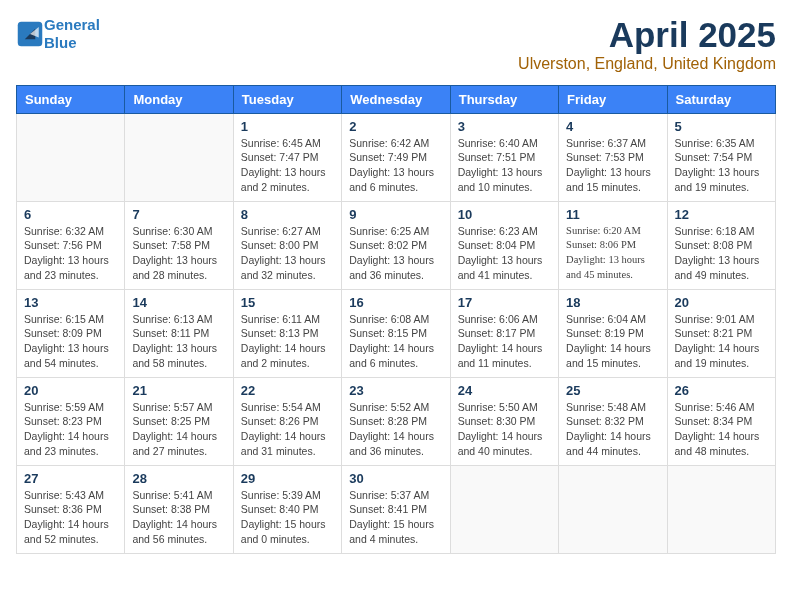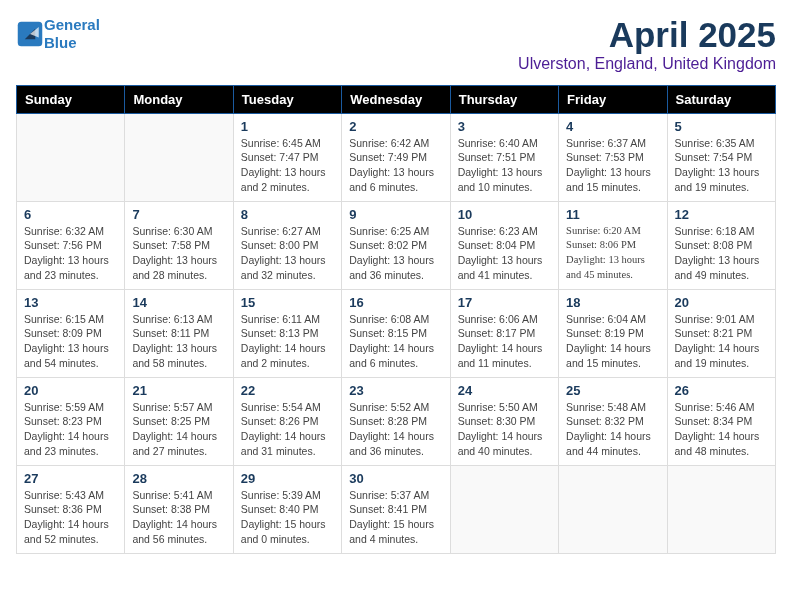--- a/index.html
+++ b/index.html
@@ -37,30 +37,30 @@
       text-align: right;
     }
     .month-title {
       font-size: 35px;
       font-weight: bold;
       color: #1a3a5c;
       line-height: 1.1;
     }
     .location-title {
       font-size: 16px;
-      color: #4c1d95;
+      color: #a16207;
       font-weight: normal;
     }
     table {
       width: 100%;
       border-collapse: collapse;
       border: 1px solid #ccc;
     }
     th {
-      background-color: #000000;
+      background-color: #3b82f6;
       color: #fff;
       text-align: left;
       padding: 6px 8px;
       font-size: 13px;
       font-weight: bold;
       border: 1px solid #1a5a9f;
     }
     td {
       vertical-align: top;
       padding: 5px 7px;

